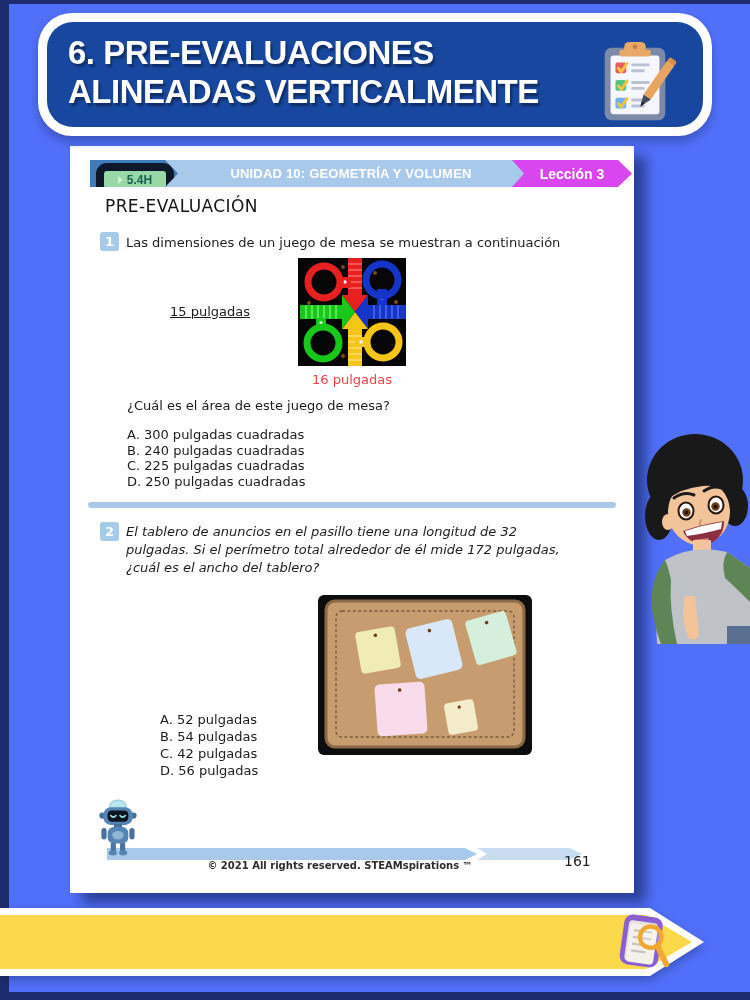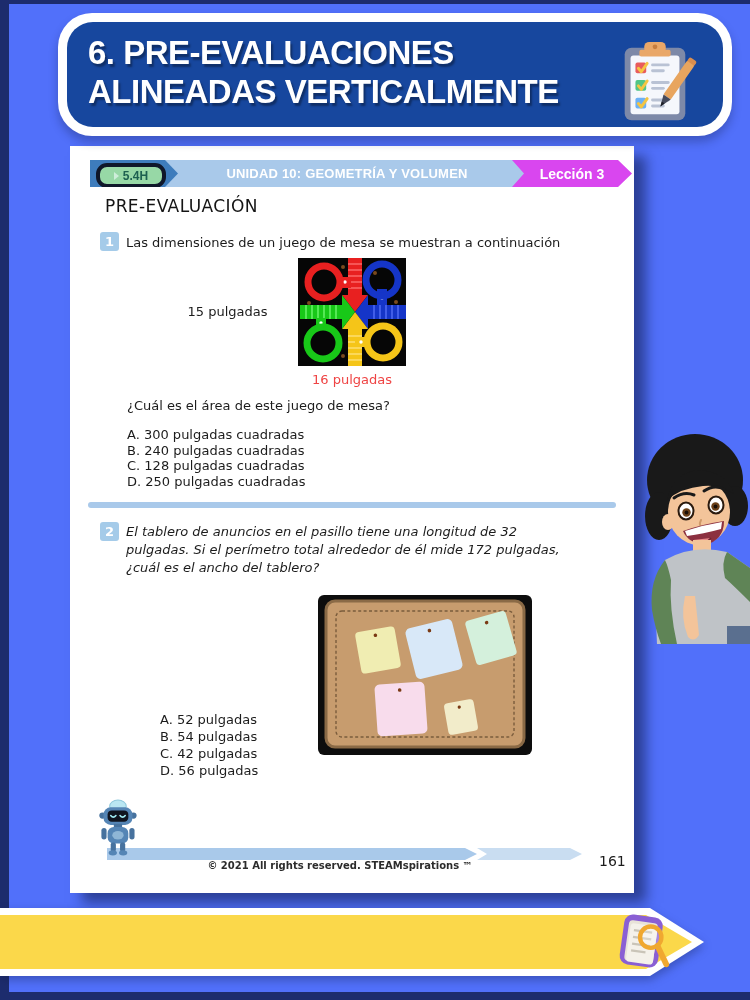--- a/index.html
+++ b/index.html
@@ -11,21 +11,20 @@
   
   .edge-left{position:absolute;left:0;top:0;width:9px;height:1000px;background:#1d2c6d;}
   .edge-top{position:absolute;left:0;top:0;width:750px;height:4px;background:#1d2c6d;}
   .edge-bottom{position:absolute;left:0;top:992px;width:750px;height:8px;background:#1d2c6d;}
 
   
   .top-banner{
     position:absolute;left:38px;top:13px;width:674px;height:123px;
     background:#ffffff;border-radius:34px;z-index:6;
     box-shadow:0 6px 10px rgba(15,25,70,.30);
-    margin-left:20px;
   }
   .top-banner-inner{
     position:absolute;left:9px;top:9px;right:9px;bottom:9px;
     background:#17479e;border-radius:26px;
   }
   .top-banner-text{
     position:absolute;left:21px;top:11px;
     font-family:"Liberation Sans",sans-serif;
     font-weight:700;font-size:33px;line-height:39px;color:#ffffff;
     letter-spacing:-.5px;text-shadow:2px 3px 2px rgba(0,0,0,.35);
@@ -38,20 +37,21 @@
     position:absolute;left:70px;top:146px;width:564px;height:747px;
     background:#ffffff;z-index:2;
     box-shadow:12px 10px 12px rgba(13,23,70,.55);
   }
 
   
   .band-main{
     position:absolute;left:20px;top:14px;width:438px;height:27px;
     background:#a9c9ea;
     clip-path:polygon(0 0,calc(100% - 14px) 0,100% 50%,calc(100% - 14px) 100%,0 100%);
+    padding-left:8px;
   }
   .band-main-label{
     position:absolute;left:100px;right:24px;top:0;height:27px;
     display:flex;align-items:center;justify-content:center;
     color:#ffffff;font-weight:700;font-size:13px;letter-spacing:.2px;
     font-family:"Liberation Sans",sans-serif;white-space:nowrap;
   }
   .band-lesson{
     position:absolute;left:442px;top:14px;width:120px;height:27px;
     background:#d946ef;
@@ -60,21 +60,21 @@
     color:#ffffff;font-weight:700;font-size:14px;
     font-family:"Liberation Sans",sans-serif;white-space:nowrap;
   }
   .chip-standard{
     position:absolute;left:20px;top:14px;width:88px;height:27px;
     background:#3e7cbc;
     clip-path:polygon(0 0,calc(100% - 13px) 0,100% 50%,calc(100% - 13px) 100%,0 100%);
   }
   .chip-pill{
     position:absolute;left:6px;top:3px;width:62px;height:17px;
-    background:#97d8a6;border:4px solid #0f172a;border-radius:11px;
+    background:#97d8a6;border:8px solid #0f172a;border-radius:11px;
     display:flex;align-items:center;justify-content:center;
     color:#1d6050;font-weight:700;font-size:12px;
     font-family:"Liberation Sans",sans-serif;
   }
   .chip-pill .play{
     width:0;height:0;border-left:5px solid #cdeeda;
     border-top:4px solid transparent;border-bottom:4px solid transparent;
     margin-right:4px;
   }
 
@@ -93,22 +93,22 @@
 
   .qtext{position:absolute;font-size:13px;color:#1c1c1c;white-space:nowrap;}
   .q1-prompt{left:56px;top:89px;}
   .q1-question{left:57px;top:252px;}
   .q2-prompt{left:56px;top:377px;line-height:18px;font-style:italic;}
   .choices{position:absolute;font-size:13px;color:#1c1c1c;line-height:15.5px;white-space:nowrap;}
   .q1-choices{left:57px;top:281px;}
   .q2-choices{left:74px;top:565px;line-height:17px;margin-left:16px;}
 
   .label-height{
-    position:absolute;left:100px;top:158px;width:115px;text-align:center;
-    font-size:13px;color:#1c1c1c;white-space:nowrap;
+    position:absolute;left:100px;top:158px;width:115px;text-align:left;
+    font-size:13px;color:#1c1c1c;white-space:nowrap;text-decoration:underline;
   }
   .label-width{
     position:absolute;left:228px;top:226px;width:108px;text-align:center;
     font-size:13px;color:#ef4444;white-space:nowrap;
   }
 
   .gameboard{position:absolute;left:228px;top:112px;}
   .bboard{position:absolute;left:248px;top:449px;}
 
   .divider{
@@ -122,21 +122,21 @@
   }
   .footer-bar-tail{
     position:absolute;left:407px;top:702px;width:105px;height:12px;background:#c9ddf1;
     clip-path:polygon(0 0,calc(100% - 12px) 0,100% 50%,calc(100% - 12px) 100%,0 100%,10px 50%);
   }
   .footer-copy{
     position:absolute;left:0;top:714px;width:540px;text-align:center;
     font-size:10px;font-weight:700;color:#2c2c2c;white-space:nowrap;
   }
   .page-number{
-    position:absolute;left:529px;top:707px;font-size:14px;color:#1c1c1c;
+    position:absolute;left:494px;top:707px;font-size:14px;color:#1c1c1c;
   }
   .robot{position:absolute;left:26px;top:653px;}
 
   
   .boy{position:absolute;left:641px;top:428px;z-index:5;}
 
   
   .bottom-banner{position:absolute;left:0;top:908px;width:712px;height:68px;z-index:6;
     filter:drop-shadow(0 4px 5px rgba(15,25,70,.35));}
   .bottom-banner-text{
@@ -272,21 +272,21 @@
     <circle cx="85" cy="84" r="16" fill="none" stroke="#f5c518" stroke-width="7"></circle>
   </svg>
 
   <div class="label-height">15 pulgadas</div>
   <div class="label-width">16 pulgadas</div>
 
   <div class="qtext q1-question">¿Cuál es el área de este juego de mesa?</div>
   <div class="choices q1-choices">
     <div>A. 300 pulgadas cuadradas</div>
     <div>B. 240 pulgadas cuadradas</div>
-    <div>C. 128 pulgadas cuadradas</div>
+    <div>C. 225 pulgadas cuadradas</div>
     <div>D. 250 pulgadas cuadradas</div>
   </div>
 
   <div class="divider"></div>
 
   <div class="qnum q2">2</div>
   <div class="qtext q2-prompt">
     <div>El tablero de anuncios en el pasillo tiene una longitud de 32</div>
     <div>pulgadas. Si el perímetro total alrededor de él mide 172 pulgadas,</div>
     <div>¿cuál es el ancho del tablero?</div>

